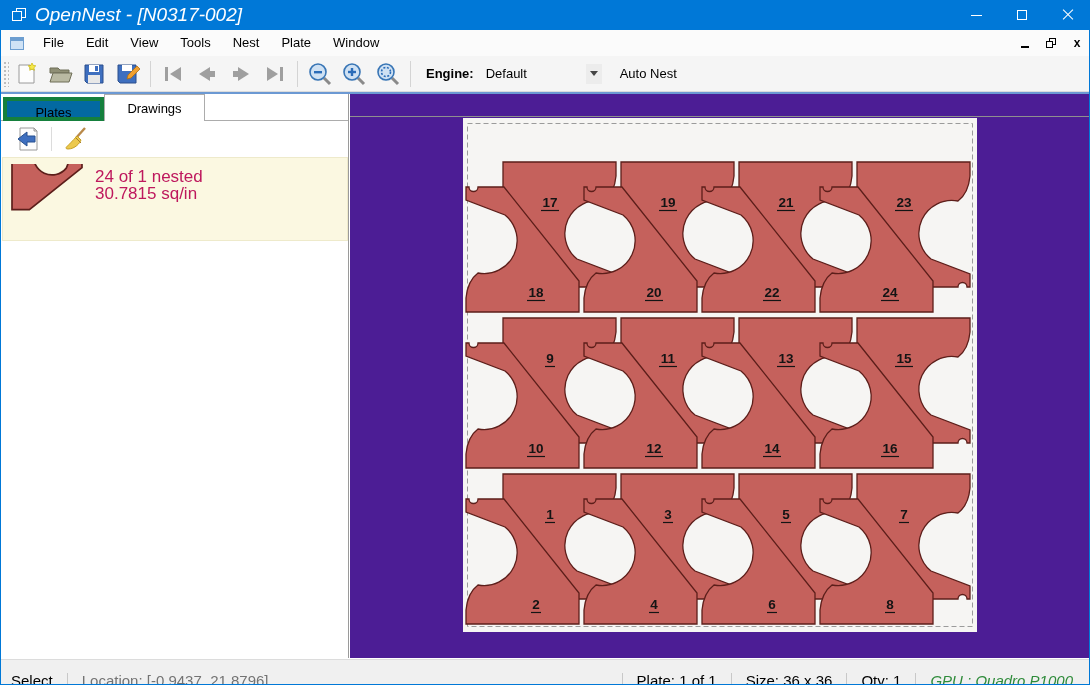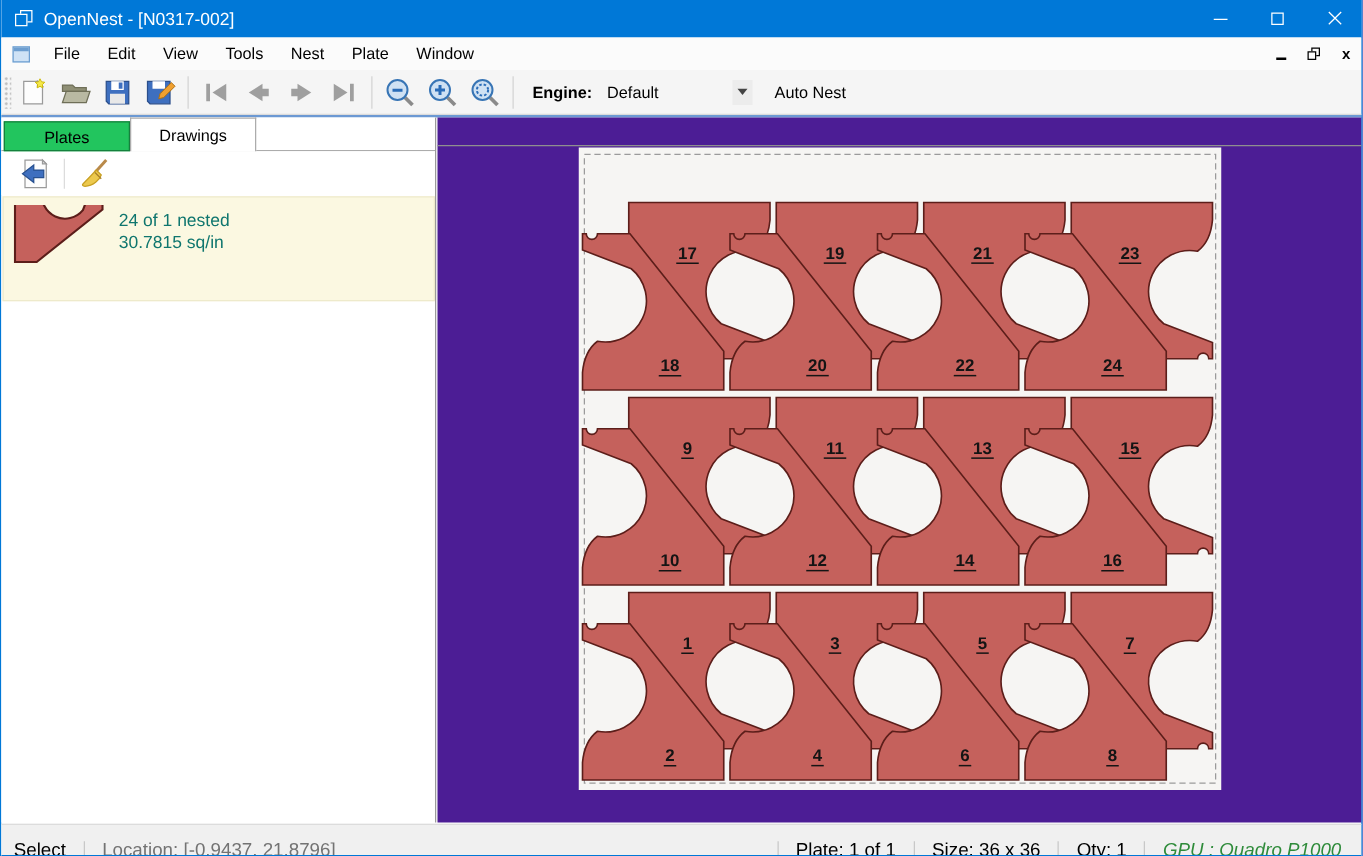--- a/index.html
+++ b/index.html
@@ -6,21 +6,21 @@
   html,body { width:1090px; height:685px; overflow:hidden; }
   body { font-family:"Liberation Sans", sans-serif; font-size:13px; position:relative;
          background:#fff; border-left:1px solid #0078d7; border-right:1px solid #0078d7; }
 
   
   .titlebar { position:absolute; left:0; top:0; width:1090px; height:30px; background:#0078d7;
               color:#fff; display:flex; align-items:center; }
   .app-icon { width:14px; height:14px; margin:0 9px 0 11px; position:relative; }
   .app-icon .sq1 { position:absolute; left:0; top:3px; width:10px; height:10px; border:1.5px solid #fff; background:#0078d7;}
   .app-icon .sq2 { position:absolute; left:4px; top:0; width:10px; height:10px; border:1.5px solid #fff; background:#0078d7;}
-  .title-text { font-size:14px; }
+  .title-text { font-size:19px;font-style:italic; }
   .win-buttons { position:absolute; right:0; top:0; height:30px; display:flex; }
   .win-btn { width:46px; height:30px; display:flex; align-items:center; justify-content:center; }
   .glyph-min { width:11px; height:1px; background:#fff; }
   .glyph-max { width:10px; height:10px; border:1px solid #fff; }
   .glyph-close { position:relative; width:12px; height:12px; }
   .glyph-close::before,.glyph-close::after { content:""; position:absolute; left:-1px; top:5px; width:14px; height:1px; background:#fff; }
   .glyph-close::before { transform:rotate(45deg);} .glyph-close::after { transform:rotate(-45deg);}
 
   
   .menubar { position:absolute; left:0; top:30px; width:1090px; height:26px; background:#fbfbfb;
@@ -50,32 +50,32 @@
   .combo-arrow { width:16px; height:20px; background:#ececec; display:flex; align-items:center; justify-content:center; }
   .caret-down { width:0; height:0; border-left:4px solid transparent; border-right:4px solid transparent; border-top:5px solid #444; }
   .tb-text-btn { padding:0 8px; }
 
   
   .sidebar { position:absolute; left:0; top:94px; width:348px; height:564px; background:#fff;
              border-right:1px solid #9a9a9a; }
   .tabstrip { position:absolute; left:0; top:0; width:100%; height:27px; }
   .tabstrip .underline { position:absolute; left:0; bottom:0; width:100%; height:1px; background:#acacac; }
   .tab { position:absolute; text-align:center; line-height:24px; cursor:default; }
-  .tab.inactive { left:2px; top:3px; width:101px; height:24px; background:#22c55e; border:1px solid #15803d; z-index:1;}
+  .tab.inactive { left:2px; top:3px; width:101px; height:24px; background:#0369a1; border:4px solid #15803d; z-index:1;}
   .tab.active { left:103px; top:0px; width:101px; height:27px; background:#fff; border:1px solid #acacac;
                 border-bottom:none; z-index:2; line-height:27px; }
   .side-toolbar { position:absolute; left:0; top:27px; width:100%; height:35px; background:#fff;
                   display:flex; align-items:center; padding-left:10px; gap:4px; }
   .side-sep { width:1px; height:24px; background:#dcdcdc; margin:0 4px; }
   .drawing-item { position:absolute; left:1px; top:63px; width:346px; height:84px; background:#fbf8e1;
                   border:1px solid #eeeacb; display:flex; }
   .thumb-wrap { width:92px; display:flex; align-items:center; justify-content:center; }
   .item-info { padding-top:10px; }
   .item-title { font-size:15px; font-weight:bold; color:#000; margin-bottom:4px; }
-  .item-sub { font-size:14px; color:#0f766e; line-height:17px; }
+  .item-sub { font-size:17px; color:#be185d; line-height:17px; }
 
   
   .canvas { position:absolute; left:349px; top:94px; width:741px; height:564px; background:#4c1d95; }
   .canvas .doc-line { position:absolute; left:0; top:22px; width:100%; height:1px; background:#8f8f8f; }
   .plate { position:absolute; left:113px; top:24px; width:514px; height:514px; background:#f6f5f3; }
 
   
   .statusbar { position:absolute; left:0; top:659px; width:1090px; height:42px; background:#f0f0f0;
                border-top:1px solid #dcdcdc; display:flex; align-items:center; font-size:15px; }
   .sb-sep { width:1px; height:16px; background:#c8c8c8; }

